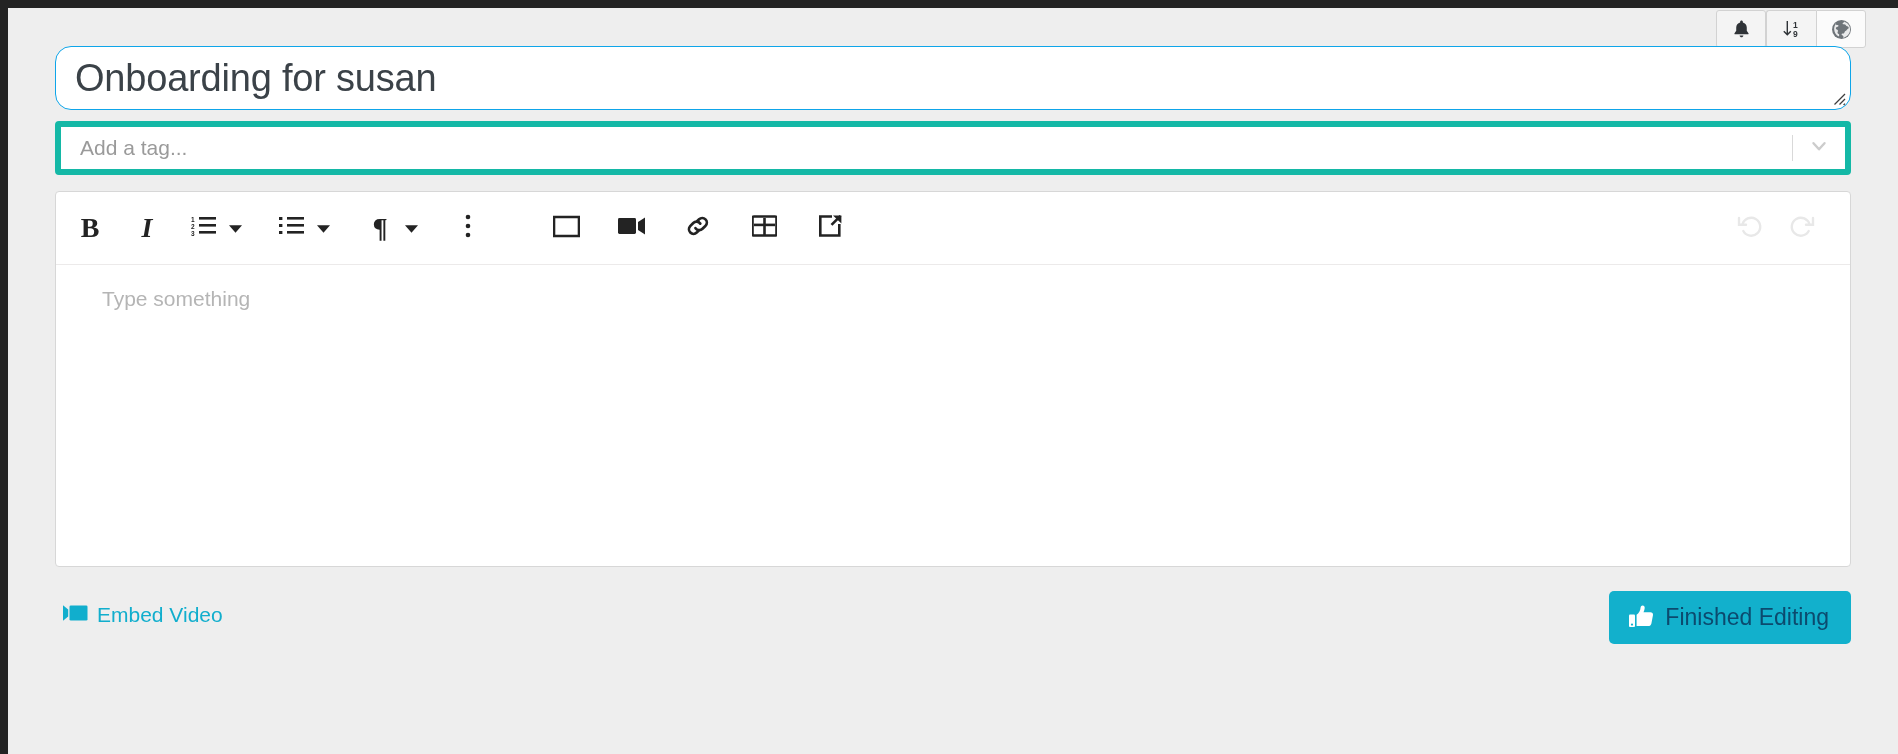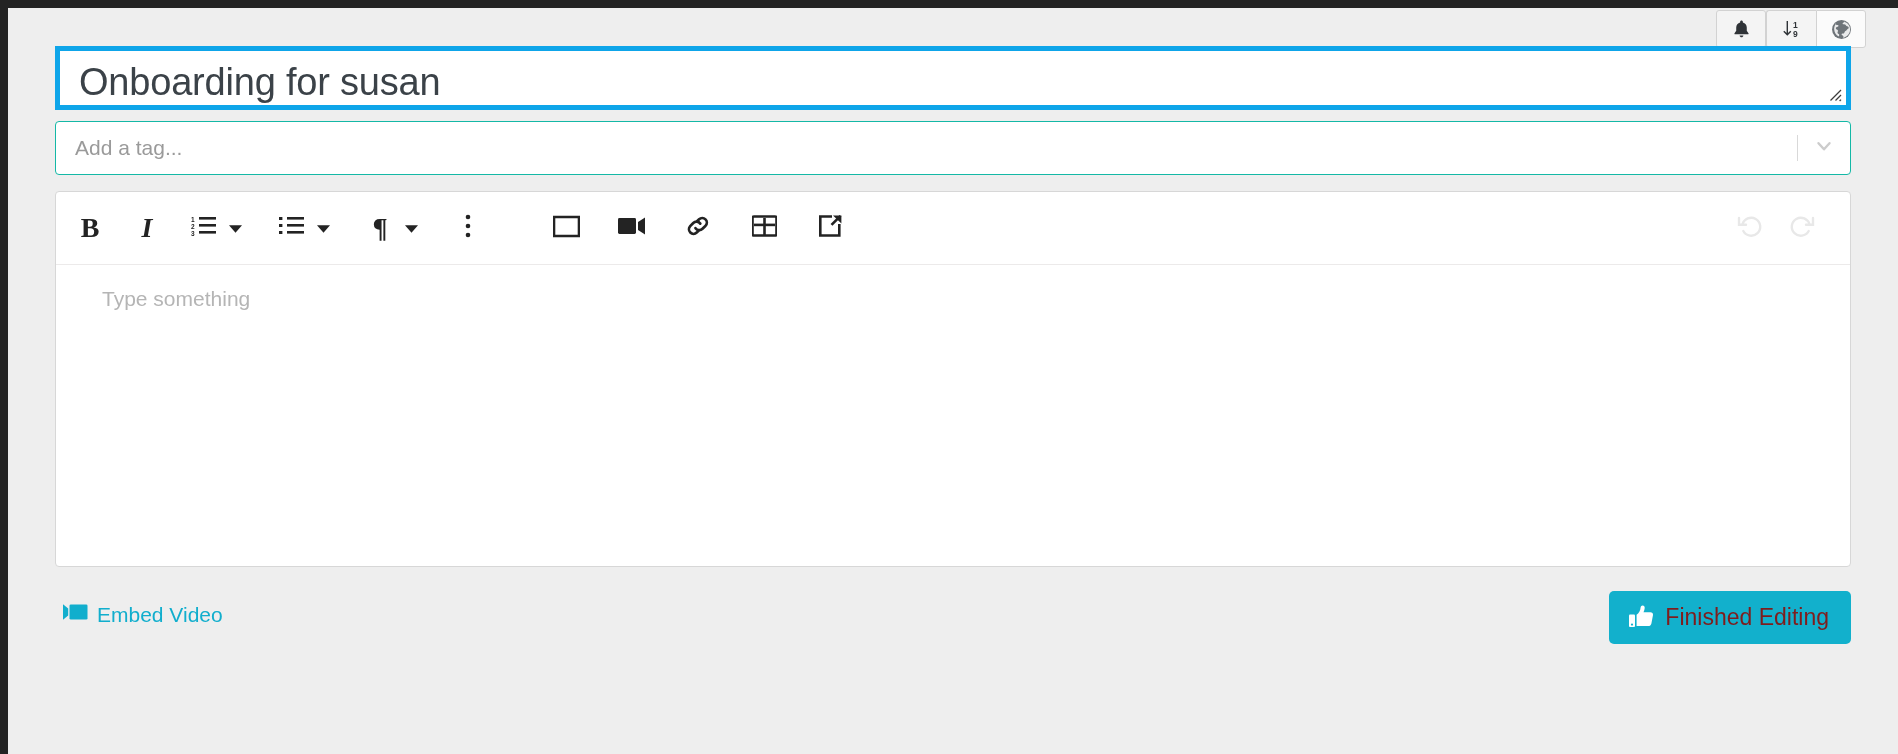--- a/index.html
+++ b/index.html
@@ -60,22 +60,22 @@
     position: absolute;
     left: 47px;
     top: 38px;
     width: 1796px;
   }
 
   
   .title-box {
     position: relative;
     background: #ffffff;
-    border: 5px solid #0ea5e9;
-    border-radius: 0;
+    border: 1px solid #0ea5e9;
+    border-radius: 16px;
     height: 64px;
     margin-bottom: 11px;
   }
   .title-text {
     font-size: 38px;
     font-weight: 300;
     color: #3b4248;
     line-height: 62px;
     padding-left: 19px;
     letter-spacing: -0.2px;
@@ -87,21 +87,21 @@
     right: 3px;
     bottom: 2px;
     width: 16px;
     height: 16px;
   }
 
   
   .tag-box {
     position: relative;
     background: #ffffff;
-    border: 1px solid #14b8a6;
+    border: 6px solid #14b8a6;
     border-radius: 4px;
     height: 54px;
     margin-bottom: 16px;
     display: flex;
     align-items: center;
   }
   .tag-placeholder {
     font-size: 21px;
     color: #9a9a9a;
     padding-left: 19px;
@@ -206,21 +206,21 @@
   .footer {
     position: relative;
     margin-top: 24px;
     height: 70px;
   }
   .embed-link {
     position: absolute;
     left: 8px;
     top: 12px;
     display: flex;
-    align-items: flex-start;
+    align-items: center;
     cursor: pointer;
     color: #11aecd;
   }
   .embed-link .embed-label {
     font-size: 21px;
     color: #11aecd;
     margin-left: 9px;
     font-weight: 400;
   }
   .finish-btn {
@@ -230,21 +230,21 @@
     background: #12b0cc;
     border: none;
     border-radius: 5px;
     height: 53px;
     padding: 0 22px 0 20px;
     display: flex;
     align-items: center;
     cursor: pointer;
   }
   .finish-btn .finish-label {
-    color: #7f1d1d;
+    color: #0c4a6e;
     font-size: 23px;
     font-weight: 400;
     margin-left: 11px;
     white-space: nowrap;
   }
 </style>
 </head>
 <body>
 
 <div class="topbar">

